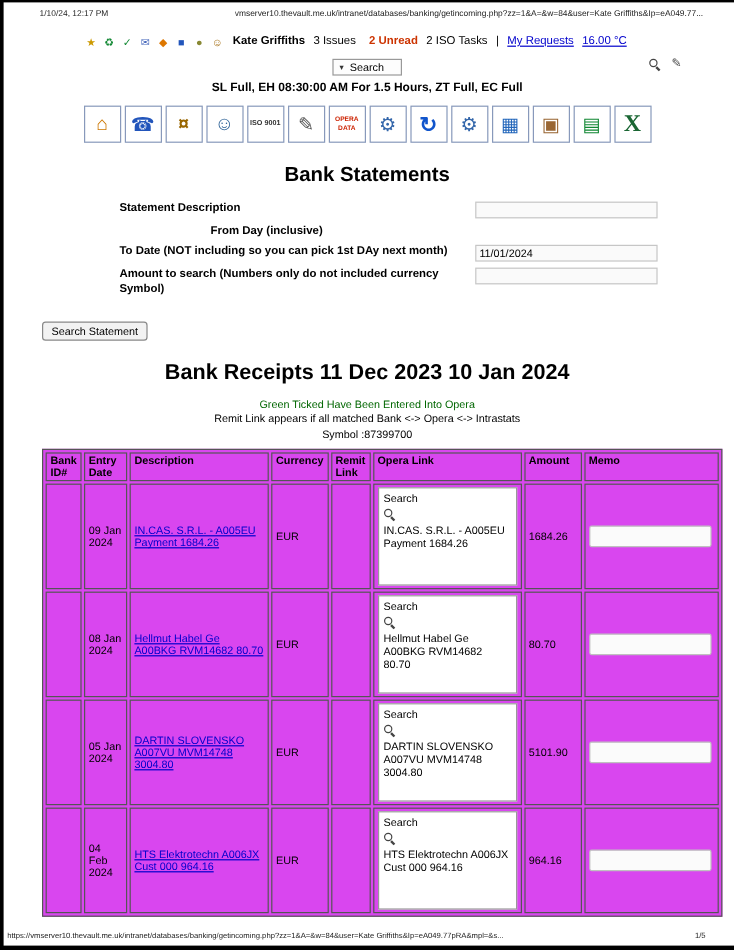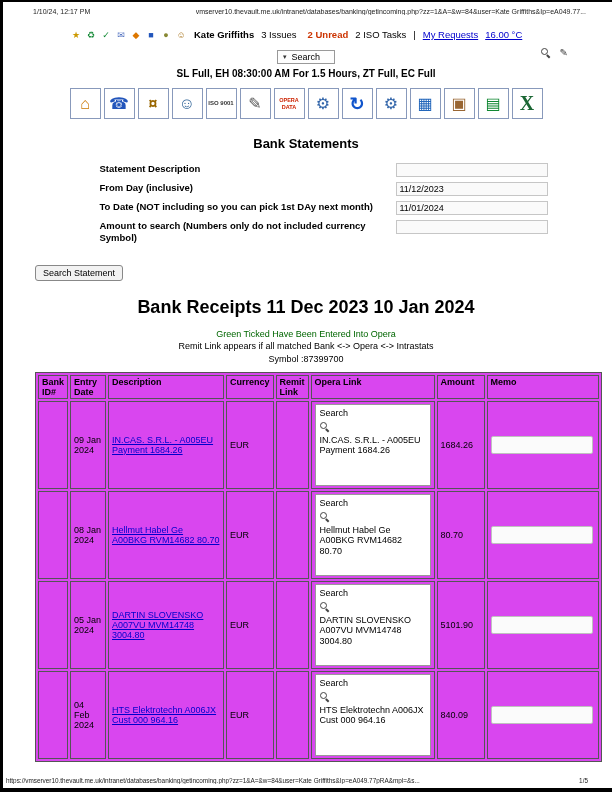--- a/index.html
+++ b/index.html
@@ -72,21 +72,21 @@
   .app-icon:nth-child(6){ color:#555; }
   .app-icon:nth-child(7){ font-size:5.5px; font-weight:bold; color:#cc2200; white-space:normal; line-height:1.2; }
   .app-icon:nth-child(8){ color:#3366aa; }
   .app-icon:nth-child(9){ color:#1155cc; font-weight:bold; font-size:18px; }
   .app-icon:nth-child(10){ color:#3366aa; }
   .app-icon:nth-child(11){ color:#2266bb; }
   .app-icon:nth-child(12){ color:#996633; }
   .app-icon:nth-child(13){ color:#118833; }
   .app-icon:nth-child(14){ color:#1a6633; font-weight:bold; font-family:"Liberation Serif", serif; font-size:20px; }
 
-  .page-title { text-align:center; font-size:13px; font-weight:bold; margin-top:17px; }
+  .page-title { text-align:center; font-size:17px; font-weight:bold; margin-top:17px; }
 
   .form-section { margin:12px 0 0 35px; font-size:9.5px; }
   .form-row { display:flex; align-items:flex-start; margin-bottom:5px;justify-content:center; }
   .form-row .label { width:296px; font-weight:bold; line-height:1.25; padding-right:8px; }
   .form-row input {
     width:152px; height:14px; border:1px solid #c6c6c6; background:#fafafa;
     font-size:9px; padding:0 3px; font-family:inherit;
   }
   .search-btn {
     margin-top:16px; border:1px solid #888; border-radius:3px; background:#f2f2f2;
@@ -224,21 +224,20 @@
 
 <div class="page-title">Bank Statements</div>
 
 <div class="form-section">
   <div class="form-row">
     <span class="label">Statement Description</span>
     <input type="text" value="" style="">
   </div>
   <div class="form-row">
     <span class="label">From Day (inclusive)</span>
-    <input type="text" value="11/12/2023" style="">
   </div>
   <div class="form-row">
     <span class="label">To Date (NOT including so you can pick 1st DAy next month)</span>
     <input type="text" value="11/01/2024" style="">
   </div>
   <div class="form-row">
     <span class="label">Amount to search (Numbers only do not included currency Symbol)</span>
     <input type="text" value="" style="">
   </div>
   <button class="search-btn">Search Statement</button>
@@ -332,21 +331,21 @@
     <td><a class="desc-link">HTS Elektrotechn A006JX Cust 000 964.16</a></td>
     <td>EUR</td>
     <td></td>
     <td class="opera-cell">
       <div class="opera-box">
         <span class="opera-search">Search</span>
         <span class="mag"></span>
         <span class="opera-text">HTS Elektrotechn A006JX Cust 000 964.16</span>
       </div>
     </td>
-    <td>840.09</td>
+    <td>964.16</td>
     <td class="memo-cell"><input type="text" value="" style=""></td>
   </tr>
 </tbody>
   </table>
 
 <div class="print-footer">
   <span class="ftr-url">https://vmserver10.thevault.me.uk/intranet/databases/banking/getincoming.php?zz=1&amp;A=&amp;w=84&amp;user=Kate Griffiths&amp;Ip=eA049.77pRA&amp;mpl=&amp;s...</span>
   <span>1/5</span>
 </div>
 

